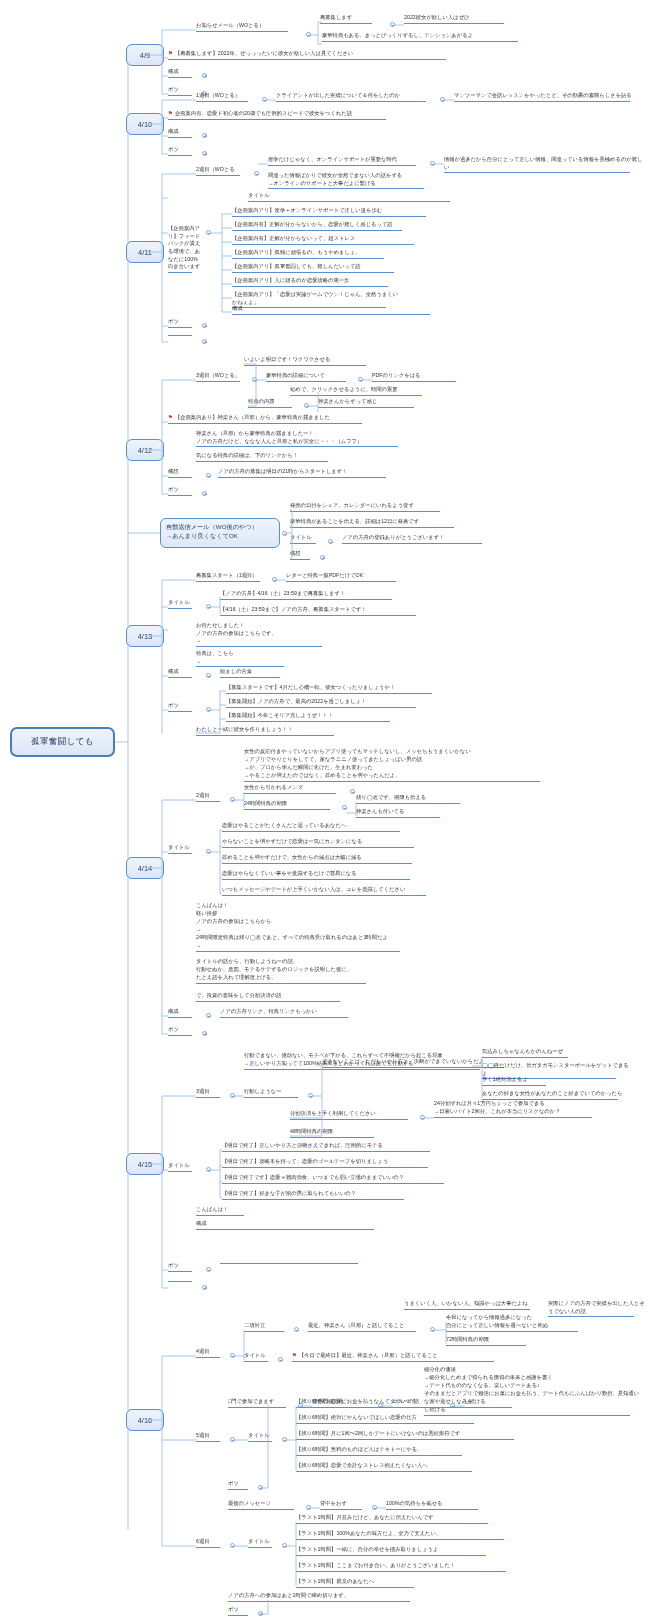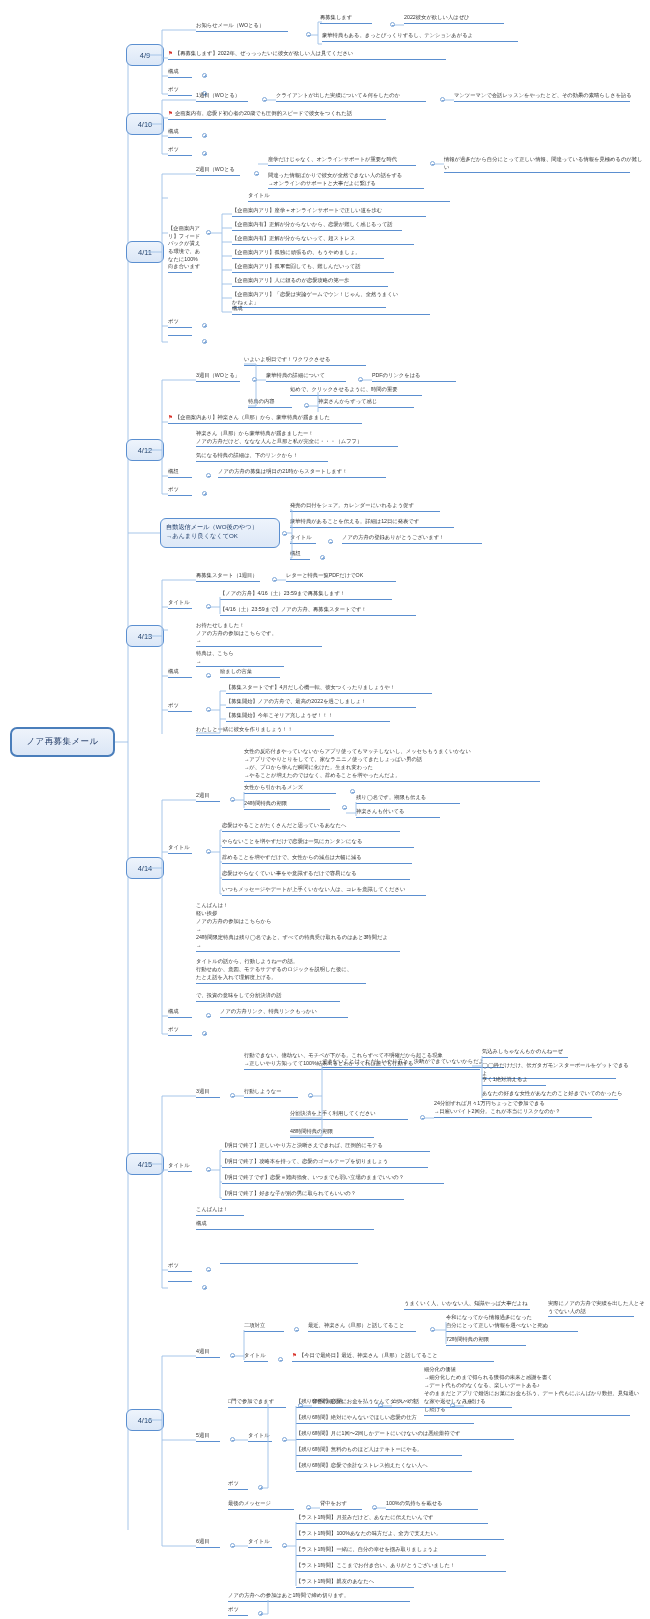--- a/index.html
+++ b/index.html
@@ -118,21 +118,21 @@
       <path d="M128 252 L140 252"></path>
       <path d="M128 450 L140 450"></path>
       <path d="M128 533 L160 533"></path>
       <path d="M128 636 L140 636"></path>
       <path d="M128 868 L140 868"></path>
       <path d="M128 1164 L140 1164"></path>
       <path d="M128 1420 L140 1420"></path>
     </g>
   </svg>
 
-  <div class="root-node">ノア再募集メール</div>
+  <div class="root-node">孤軍奮闘しても</div>
 
   <div class="date-node" style="left:126px;top:44px">4/9</div>
   <div class="date-node" style="left:126px;top:113px">4/10</div>
   <div class="date-node" style="left:126px;top:241px">4/11</div>
   <div class="date-node" style="left:126px;top:439px">4/12</div>
   <div class="date-node" style="left:126px;top:625px">4/13</div>
   <div class="date-node" style="left:126px;top:857px">4/14</div>
   <div class="date-node" style="left:126px;top:1153px">4/15</div>
   <div class="date-node" style="left:126px;top:1409px">4/16</div>
 

